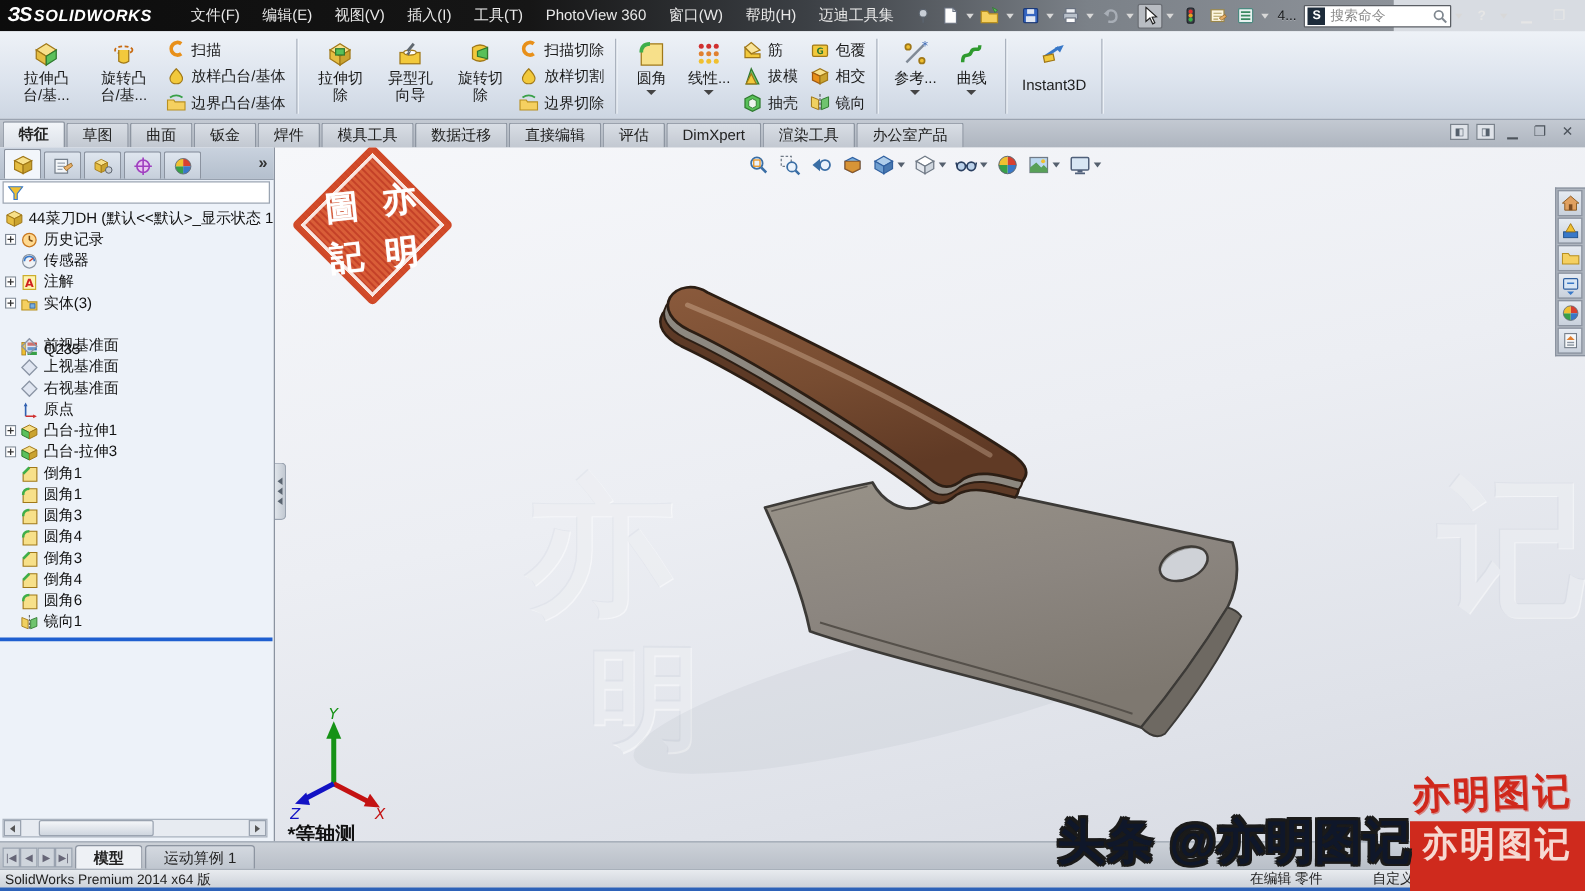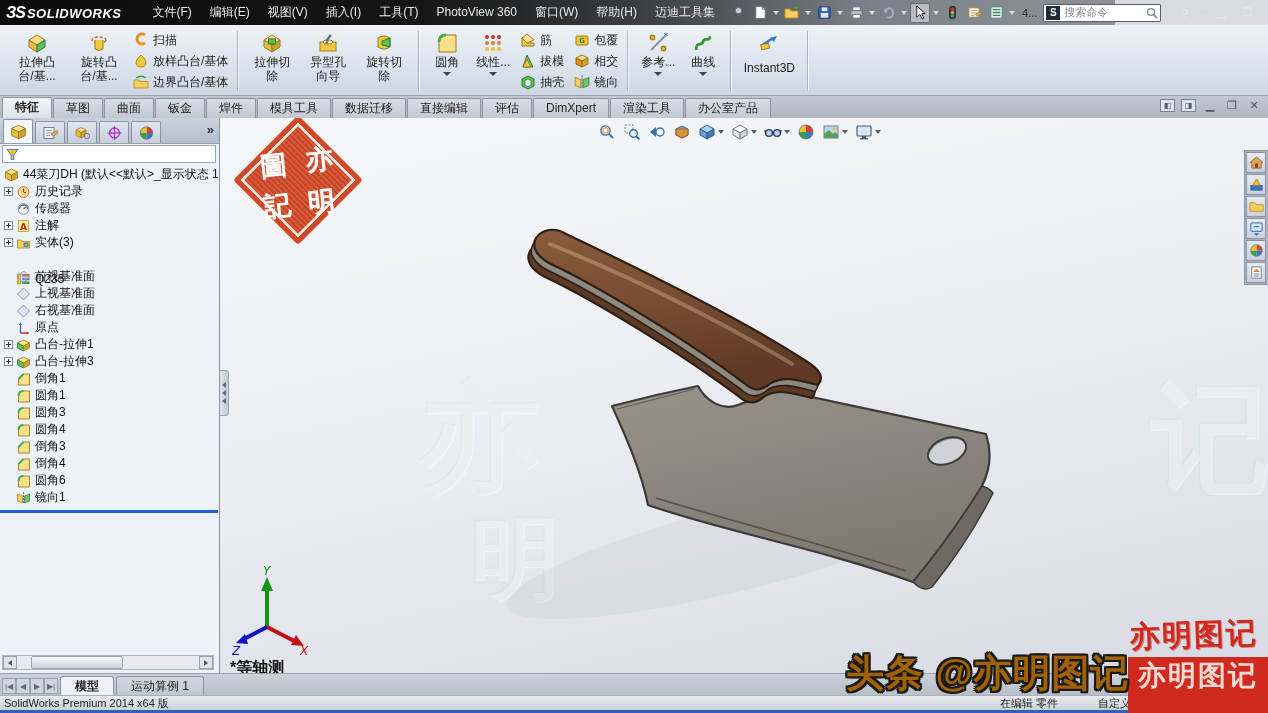--- a/index.html
+++ b/index.html
@@ -88,21 +88,21 @@
   #docbar { left:0; top:673px; width:1268px; height:22px; background:linear-gradient(180deg,#ccd1d8,#b9bfc8); border-top:1px solid #98a1ad; display:flex; align-items:flex-end; }
   .navbtn { width:14px; height:16px; background:#cfd5dc; border:1px solid #9aa3b0; margin-bottom:1px; display:flex; align-items:center; justify-content:center; font-size:8px; color:#667; }
   .dtab { height:19px; line-height:18px; padding:0 14px; font-size:12px; color:#222; background:linear-gradient(180deg,#d4d9e0,#bfc6cf); border:1px solid #8d95a1; border-bottom:none; border-radius:3px 3px 0 0; margin-left:2px; white-space:nowrap; }
   .dtab.active { background:#eef1f5; font-weight:bold; }
   
   #statusbar { left:0; top:695px; width:1268px; height:15px; background:linear-gradient(180deg,#e8ebef,#cdd2d9); border-top:1px solid #a8b0ba; font-size:11px; color:#222; display:flex; align-items:center; }
   #status-left { margin-left:4px; white-space:nowrap; }
   .statitem { position:absolute; top:1px; height:13px; line-height:13px; white-space:nowrap; }
   #frameline { left:0; top:710px; width:1268px; height:3px; background:#2d62b8; }
   
-  #headline { left:846px; top:648px; width:420px; font-size:38px; font-weight:bold; color:#a16207; letter-spacing:1px; white-space:nowrap; z-index:60;
+  #headline { left:846px; top:648px; width:420px; font-size:38px; font-weight:bold; color:#0f172a; letter-spacing:1px; white-space:nowrap; z-index:60;
     text-shadow:-2px -2px 0 #1a1a1a, 2px -2px 0 #1a1a1a, -2px 2px 0 #1a1a1a, 2px 2px 0 #1a1a1a, 0 2px 0 #1a1a1a, 0 -2px 0 #1a1a1a, 2px 0 0 #1a1a1a, -2px 0 0 #1a1a1a; }
   #cornerstamp { right:0; bottom:0; width:140px; height:100px; z-index:55; overflow:hidden; }
   #cornerstamp .rough { position:absolute; left:2px; top:2px; font-size:30px; font-weight:900; color:#d0281c; letter-spacing:2px; text-shadow:1px 1px 0 rgba(208,40,28,.5); transform:rotate(-2deg); white-space:nowrap; }
   #cornerstamp .band { position:absolute; left:0; top:44px; width:140px; height:60px; background:#cf2a1d; display:flex; align-items:flex-start; justify-content:center; color:#f6d9d2; font-weight:900; font-size:28px; letter-spacing:2px; white-space:nowrap; }
   svg text { font-family:"DejaVu Sans",sans-serif; }
 </style>
 </head>
 <body>
 
 <svg width="0" height="0" style="position:absolute">
@@ -561,20 +561,40 @@
       </div>
     <div class="bigbtn" style="width:56px">
         <svg class="bicon">
           <use href="#s-cutrev-big"></use>
         </svg>
         <div class="blabel">
           <div>旋转切</div>
           <div>除</div>
         </div>
       </div>
+    <div class="smallcol">
+      <div class="smallbtn">
+          <svg class="sicon">
+            <use href="#s-sweep"></use>
+          </svg>
+          <span class="slabel">扫描切除</span>
+        </div>
+      <div class="smallbtn">
+          <svg class="sicon">
+            <use href="#s-loft"></use>
+          </svg>
+          <span class="slabel">放样切割</span>
+        </div>
+      <div class="smallbtn">
+          <svg class="sicon">
+            <use href="#s-boundary"></use>
+          </svg>
+          <span class="slabel">边界切除</span>
+        </div>
+    </div>
   </div>
   <div class="rsep"></div>
   <div class="rgroup">
     <div class="bigbtn" style="width:44px">
         <svg class="bicon">
           <use href="#s-fillet-big"></use>
         </svg>
         <div class="blabel">
           <div>圆角</div>
         </div>

